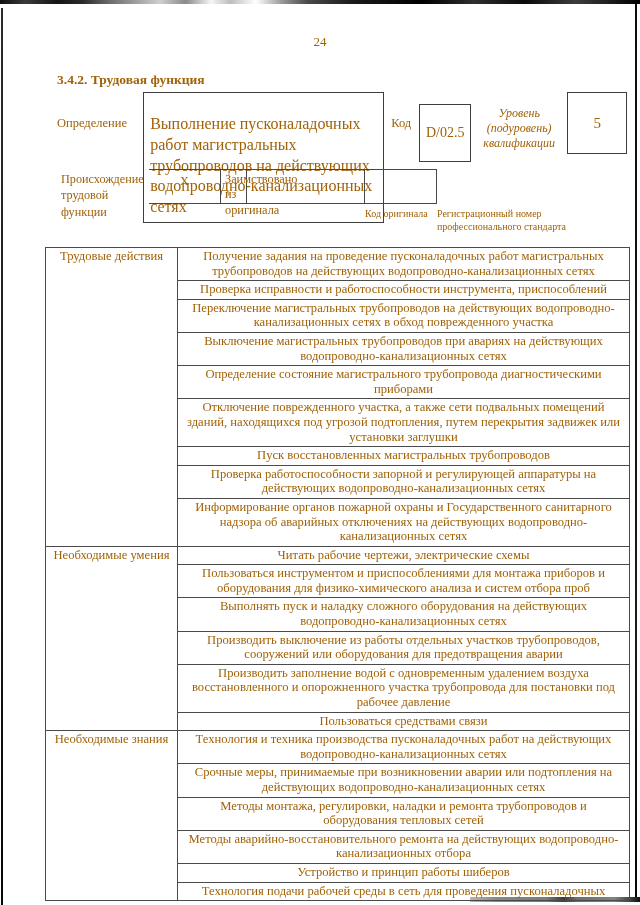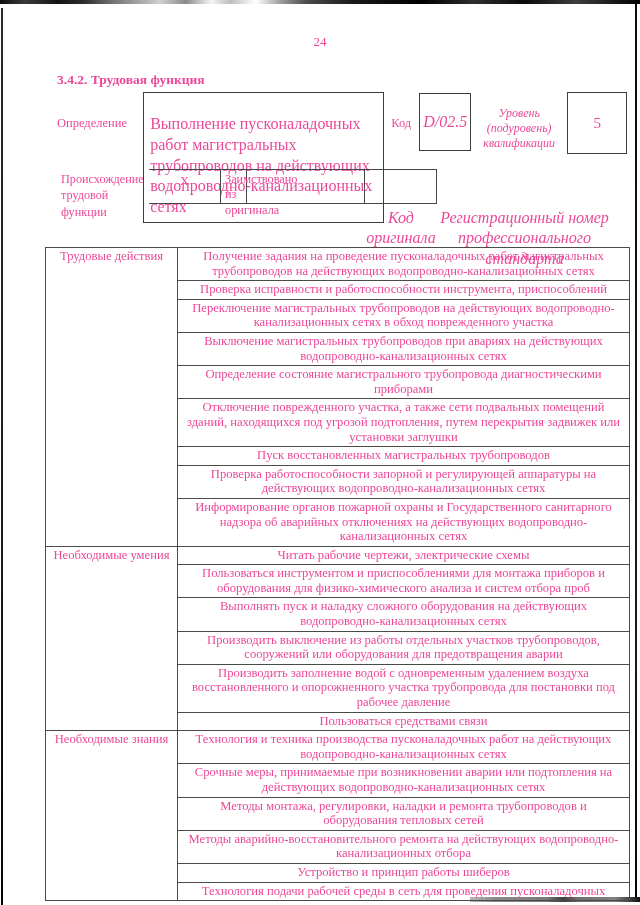--- a/index.html
+++ b/index.html
@@ -1,18 +1,18 @@
 <!DOCTYPE html>
 <html><head>
 <meta charset="utf-8">
 <style>
   html,body{margin:0;padding:0;background:#e8e8e8;}
   .sheet{
     position:relative;width:640px;height:905px;background:#ffffff;
-    font-family:"Liberation Serif","DejaVu Serif",serif;color:#ec4899;
+    font-family:"Liberation Serif","DejaVu Serif",serif;color:#a16207;
     overflow:hidden;margin:0 auto;
   }
   
   .artifact-top{
     position:absolute;top:0;left:0;width:640px;height:4px;
     background:linear-gradient(90deg,#101010 0%,#3a3a3a 4%,#141414 9%,#2b2b2b 13%,#6a6a6a 17%,#9c9c9c 21%,#cfcfcf 25%,#8a8a8a 29%,#f5f5f5 33%,#bdbdbd 36%,#ffffff 40%,#9a9a9a 44%,#4a4a4a 48%,#1b1b1b 55%,#000000 66%,#2e2e2e 74%,#0a0a0a 82%,#3d3d3d 90%,#000000 100%);
   }
   .artifact-left{position:absolute;top:8px;left:1px;width:2px;height:897px;
     background:linear-gradient(180deg,#2a2a2a 0%,#1c1c1c 55%,#060606 100%);}
   .artifact-right{position:absolute;top:4px;left:635px;width:2px;height:893px;
@@ -22,35 +22,35 @@
 
   .page-number{position:absolute;top:34px;left:0;width:640px;text-align:center;font-size:13px;}
   .heading{position:absolute;top:72px;left:57px;font-size:13.5px;font-weight:bold;}
 
   
   .func-header{position:absolute;top:92px;left:57px;width:570px;display:flex;align-items:flex-start;}
   .fh-label{width:88px;font-size:12.5px;padding-top:24px;}
   .fh-namebox{width:233px;min-height:62px;border:1px solid #3d3d3d;padding:21px 5px 4px 6px;
     font-size:16px;line-height:1.3;}
   .fh-codelabel{font-size:12.5px;margin-left:7px;padding-top:24px;}
-  .fh-codebox{margin-left:8px;margin-top:1px;width:51px;height:56px;border:1px solid #3d3d3d;
-    display:flex;align-items:center;justify-content:center;font-size:16px;font-style:italic;}
+  .fh-codebox{margin-left:8px;margin-top:12px;width:51px;height:56px;border:1px solid #3d3d3d;
+    display:flex;align-items:center;justify-content:center;font-size:14px;}
   .fh-levellabel{width:86px;margin:14px 3px 10px 6px;text-align:center;font-size:12px;line-height:1.25;font-style:italic;}
   .fh-levelbox{margin-left:3px;width:59px;height:60px;border:1px solid #3d3d3d;
     display:flex;align-items:center;justify-content:center;font-size:15px;}
 
   
   .origin{position:absolute;top:169px;left:61px;display:flex;}
   .origin-label{width:88px;font-size:12.2px;line-height:1.35;padding-top:2px;}
   .origin-grid{display:grid;grid-template-columns:72px 26px 118px 72px 175px;align-items:stretch;}
   .og-cell{border:1px solid #474747;border-left:none;height:35px;box-sizing:border-box;
     font-size:12.3px;line-height:1.25;padding:2px 4px;}
   .og-first{border-left:1px solid #474747;border-right:none;}
   .og-mark{text-align:center;padding-top:4px;}
-  .og-sub{font-size:16px;text-align:center;line-height:1.28;padding-top:4px;font-style:italic;}
+  .og-sub{font-size:10px;line-height:1.28;padding-top:4px;}
   .og-c4{grid-column:4/5;}
   .og-c5{grid-column:5/6;}
 
   
   table.main{position:absolute;top:247px;left:45px;width:585px;border-collapse:collapse;
     table-layout:fixed;}
   table.main td{border:1px solid #4a4a4a;vertical-align:top;font-size:12.6px;
     line-height:1.16;padding:1px 5px 2px 5px;text-align:center;}
   td.lbl{padding-left:11px;font-size:12.8px;line-height:1.3;}
   td.itm{text-align:justify;}

